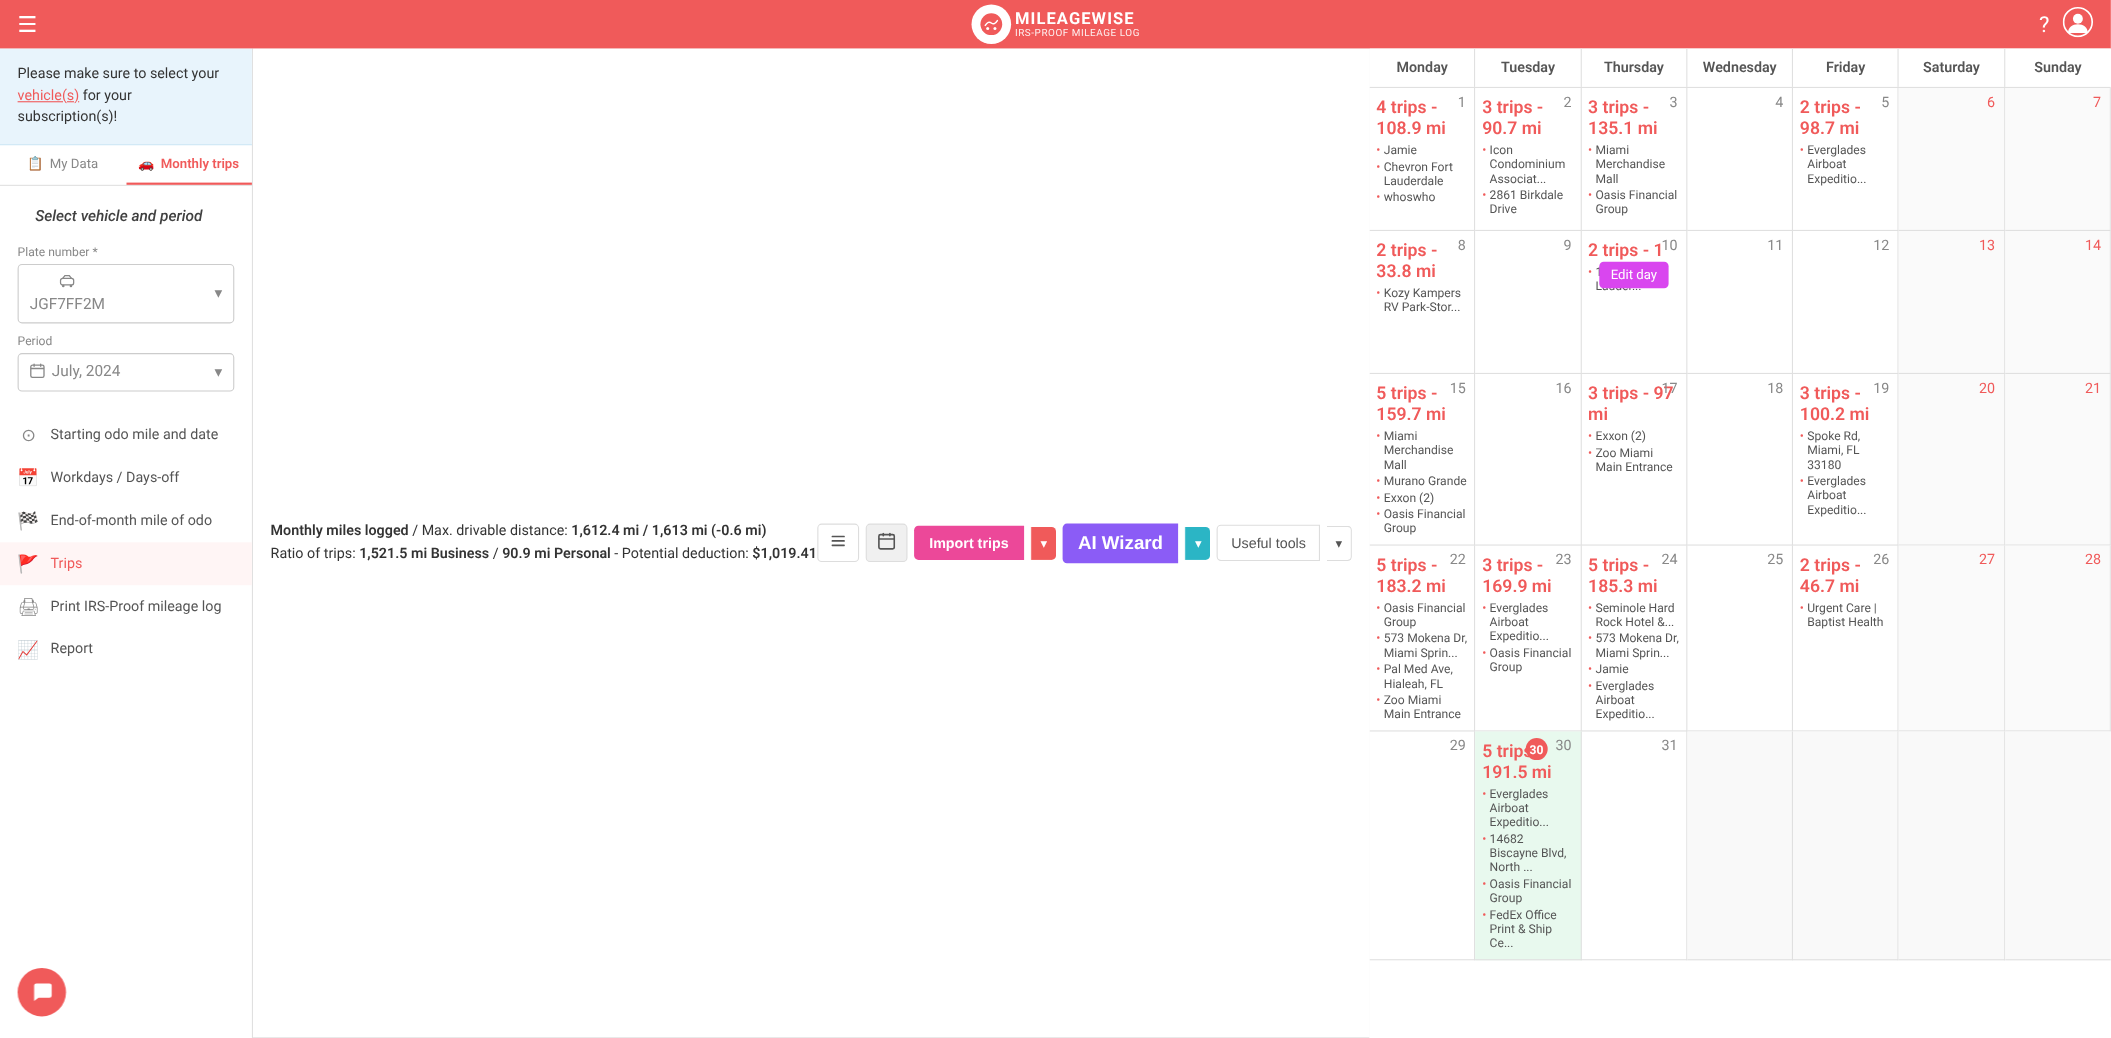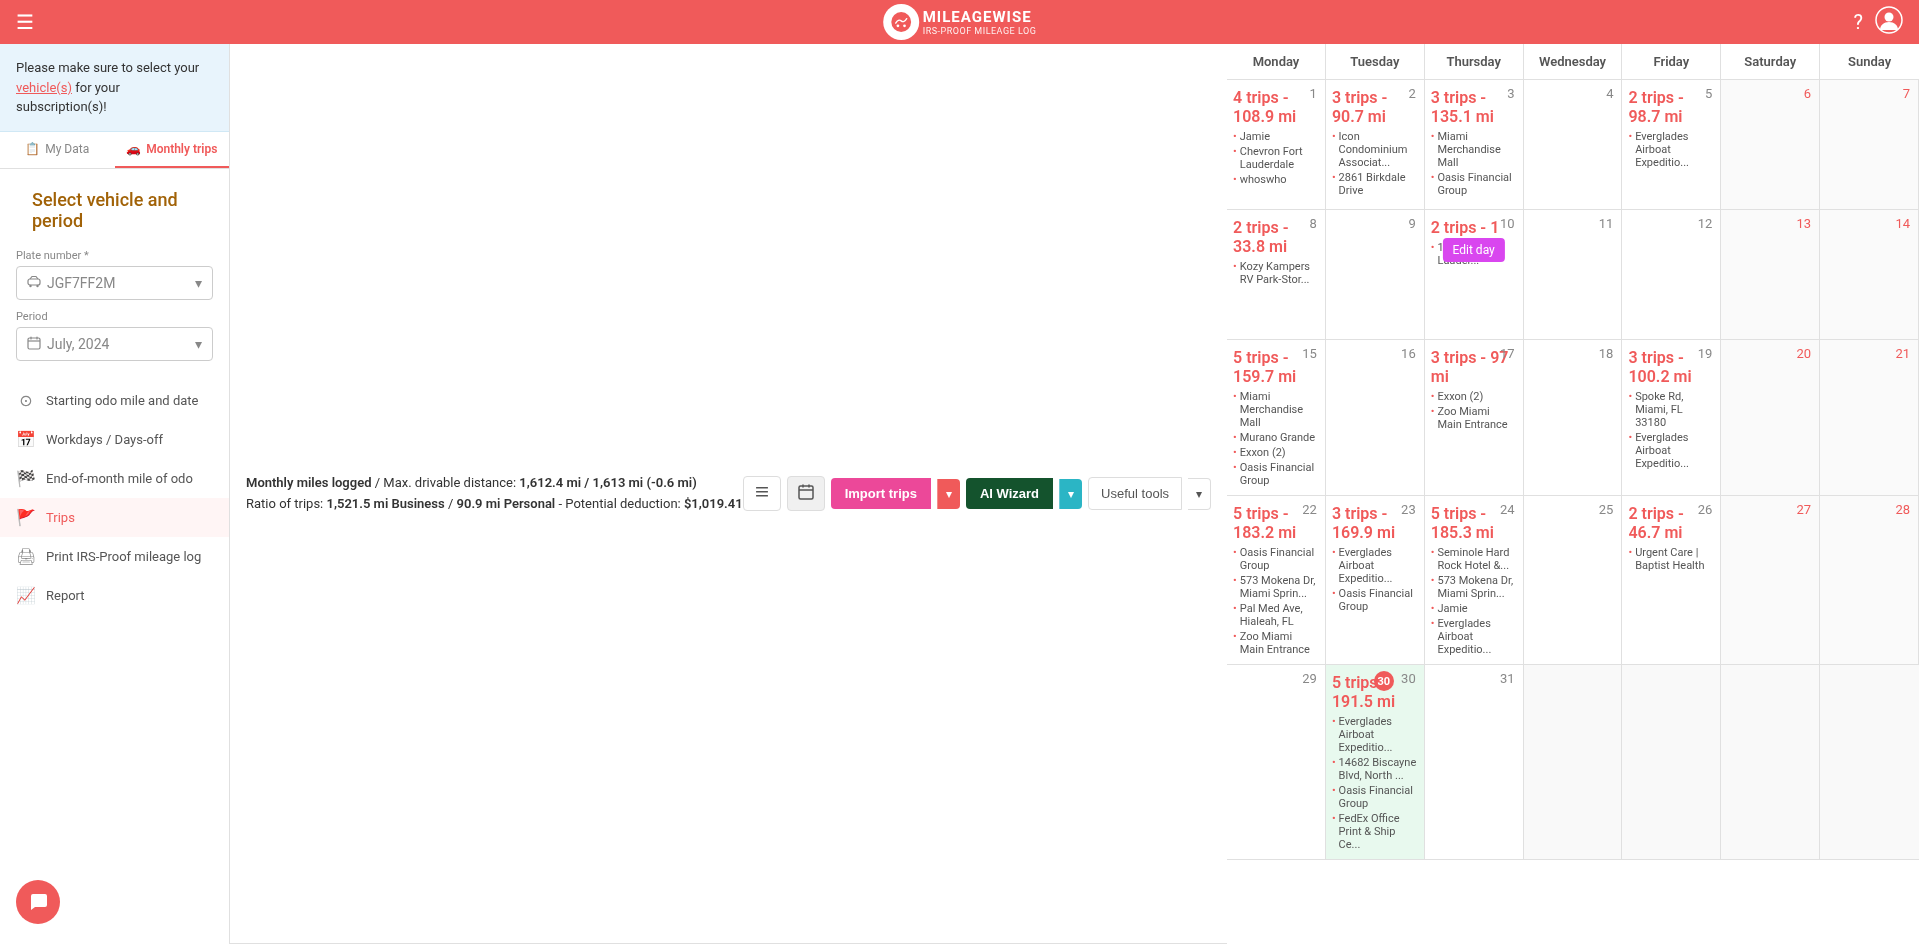--- a/index.html
+++ b/index.html
@@ -62,23 +62,24 @@
       border-bottom: 2px solid transparent;
     }
     .sidebar-tab.active {
       color: #f05a5a;
       border-bottom: 2px solid #f05a5a;
       font-weight: 600;
     }
     .sidebar-nav { padding: 8px 0; flex: 1; }
     .sidebar-section-title {
       padding: 8px 16px;
-      font-size: 18px;
-      color: #a16207;
+      font-size: 14px;
+      color: #404040;
       font-weight: 500;
+      font-style: italic;
     }
     .sidebar-item {
       display: flex;
       align-items: center;
       gap: 10px;
       padding: 10px 16px;
       font-size: 13px;
       color: #555;
       cursor: pointer;
     }
@@ -132,26 +133,26 @@
       background: #f05a5a;
       color: white;
       border: none;
       border-left: 1px solid rgba(255,255,255,0.3);
       padding: 8px 8px;
       border-radius: 0 4px 4px 0;
       cursor: pointer;
       font-size: 12px;
     }
     .btn-ai {
-      background: #14532d;
+      background: #8b5cf6;
       color: white;
       border: none;
       padding: 8px 14px;
       border-radius: 4px 0 0 4px;
-      font-size: 13px;
+      font-size: 17px;
       font-weight: 600;
       cursor: pointer;
     }
     .btn-ai-dropdown {
       background: #2bb5c5;
       color: white;
       border: none;
       border-left: 1px solid rgba(255,255,255,0.3);
       padding: 8px 8px;
       border-radius: 0 4px 4px 0;
@@ -331,21 +332,21 @@
         <span>🚗</span>
         <span>Monthly trips</span>
       </div>
     </div>
 
     <div class="vehicle-section">
       <div class="sidebar-section-title">Select vehicle and period</div>
       <div style="margin-top:10px;">
         <div class="field-label">Plate number *</div>
         <div class="field-value">
-          <span style="display:flex;gap:6px;">
+          <span style="display:flex;align-items:center;gap:6px;flex-direction:column;">
             <svg width="14" height="14" viewBox="0 0 14 14" fill="none">
               <rect x="1" y="4" width="12" height="6" rx="2" stroke="#888" stroke-width="1.2"></rect>
               <circle cx="3.5" cy="11" r="1.2" fill="#888"></circle>
               <circle cx="10.5" cy="11" r="1.2" fill="#888"></circle>
               <path d="M3 4l2-2.5h4l2 2.5" stroke="#888" stroke-width="1.2"></path>
             </svg>
             <span>JGF7FF2M</span>
           </span>
           <span>▾</span>
         </div>

